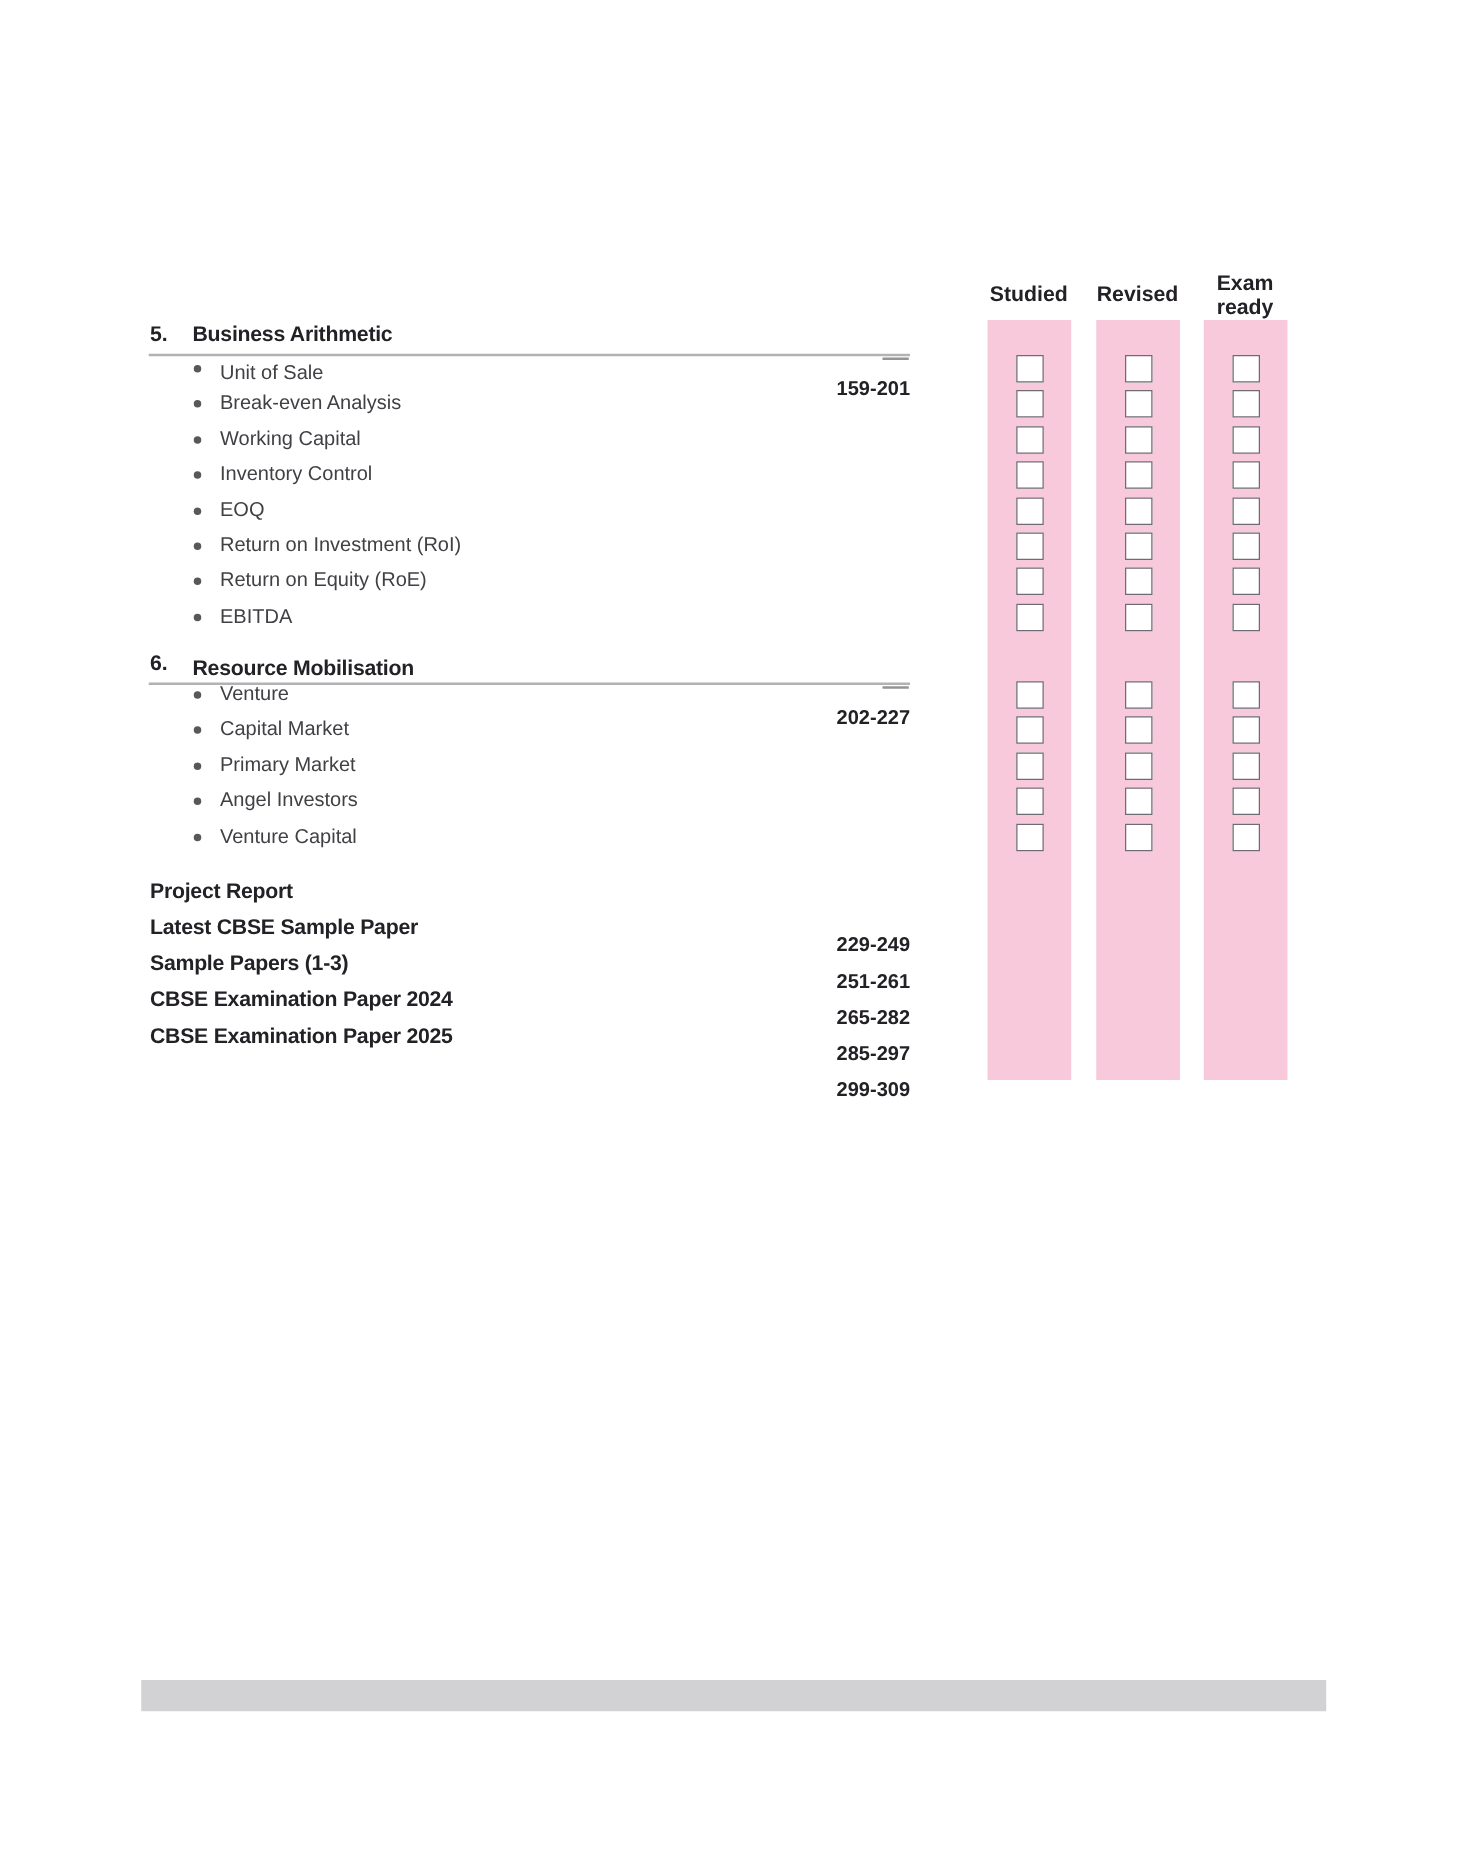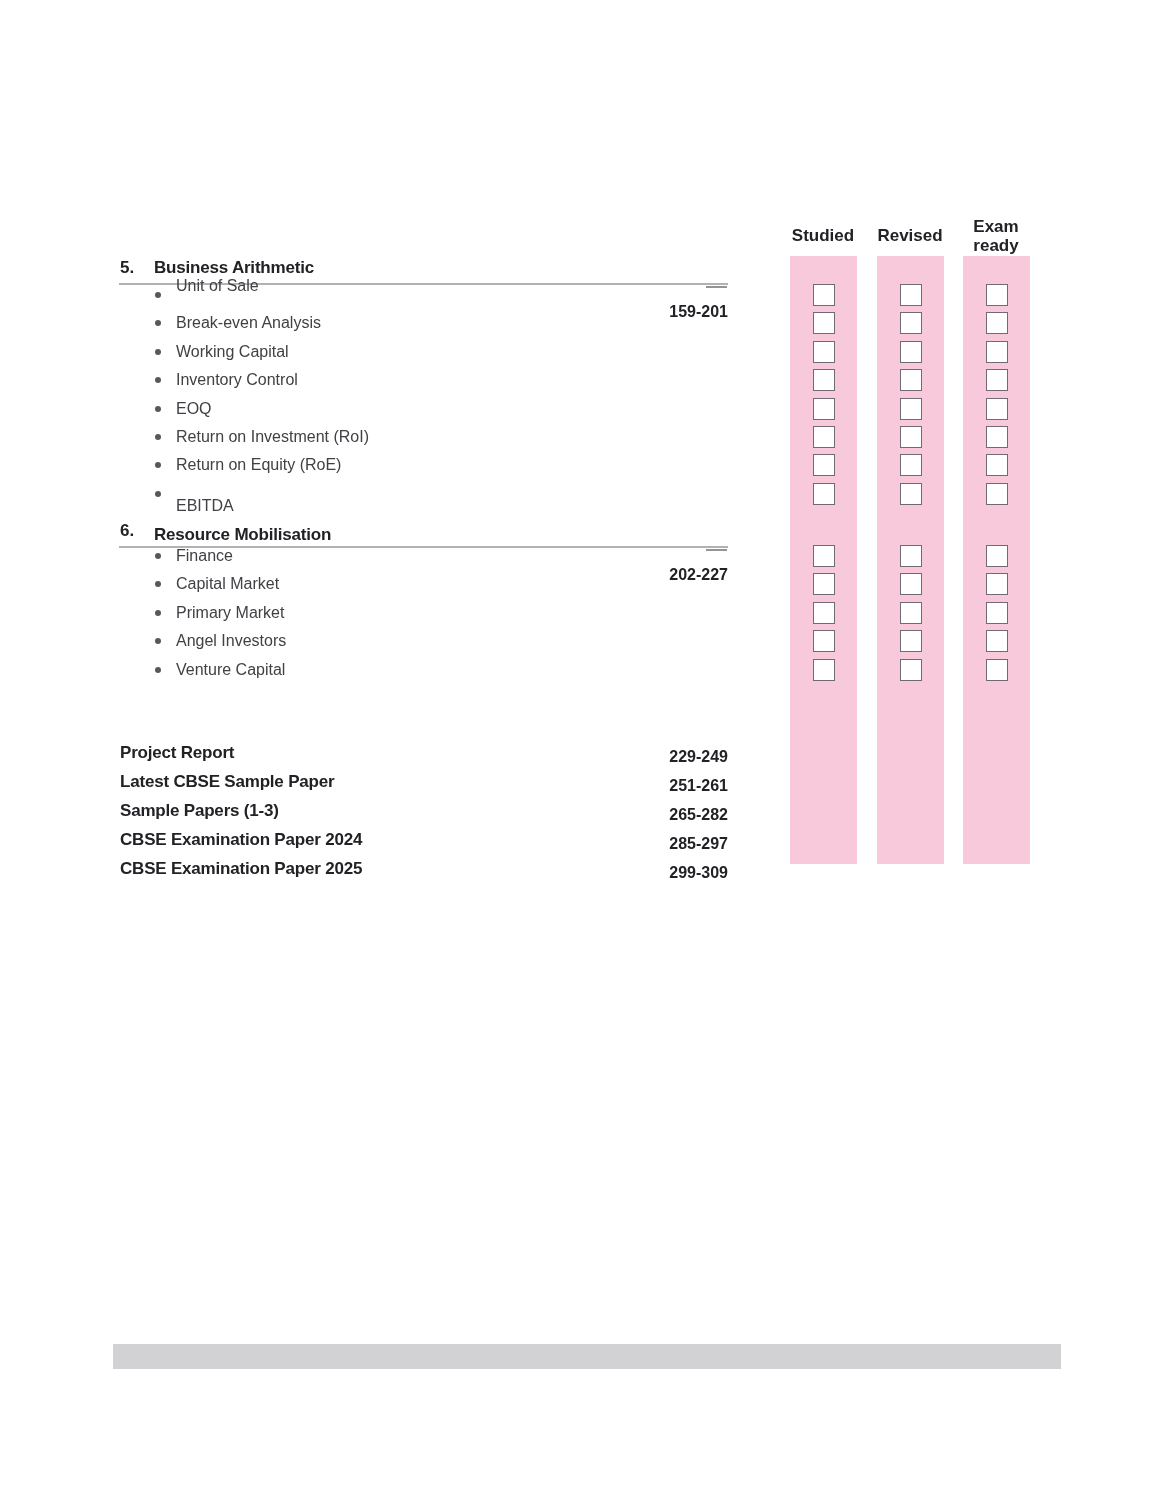--- a/index.html
+++ b/index.html
@@ -66,21 +66,21 @@
     background:var(--bullet);
   }
   .topic-label{
     position:absolute;left:176px;
     font-size:16px;color:var(--text);
     line-height:20px;height:20px;white-space:nowrap;
   }
   .extra-title{
     position:absolute;left:120px;
     font-weight:bold;font-size:17px;color:var(--heading);
-    letter-spacing:-0.2px;line-height:22px;height:22px;white-space:nowrap;margin-top:40px;
+    letter-spacing:-0.2px;line-height:22px;height:22px;white-space:nowrap;
   }
   .gray-bar{
     position:absolute;left:113px;top:1344px;width:948px;height:25px;
     background:var(--gray-bar);
   }
 </style>
 </head>
 <body>
 
 <div class="canvas">
@@ -95,21 +95,21 @@
   <div id="generated">
       <div class="pinkcol" style="left: 790px;"></div>
       <div class="pinkcol" style="left: 877px;"></div>
       <div class="pinkcol" style="left: 963px;"></div>
       <div class="sec-num" style="top: 257px;">5.</div>
       <div class="sec-title" style="top: 257px;">Business Arithmetic</div>
       <div class="sec-pages" style="top: 257px;">159-201</div>
       <div class="sec-rule" style="top: 283px;"></div>
       <div class="sec-rule-dash" style="top: 286px;"></div>
       <div class="bullet-dot" style="top: 292px;"></div>
-      <div class="topic-label" style="top: 276px;">Unit of Sale</div>
+      <div class="topic-label" style="top: 289px;">Unit of Sale</div>
       <div class="checkbox" style="left: 812.5px; top: 284px;"></div>
       <div class="checkbox" style="left: 899.5px; top: 284px;"></div>
       <div class="checkbox" style="left: 985.5px; top: 284px;"></div>
       <div class="bullet-dot" style="top: 320px;"></div>
       <div class="topic-label" style="top: 313px;">Break-even Analysis</div>
       <div class="checkbox" style="left: 812.5px; top: 312px;"></div>
       <div class="checkbox" style="left: 899.5px; top: 312px;"></div>
       <div class="checkbox" style="left: 985.5px; top: 312px;"></div>
       <div class="bullet-dot" style="top: 349px;"></div>
       <div class="topic-label" style="top: 342px;">Working Capital</div>
@@ -130,31 +130,31 @@
       <div class="topic-label" style="top: 427px;">Return on Investment (RoI)</div>
       <div class="checkbox" style="left: 812.5px; top: 426px;"></div>
       <div class="checkbox" style="left: 899.5px; top: 426px;"></div>
       <div class="checkbox" style="left: 985.5px; top: 426px;"></div>
       <div class="bullet-dot" style="top: 462px;"></div>
       <div class="topic-label" style="top: 455px;">Return on Equity (RoE)</div>
       <div class="checkbox" style="left: 812.5px; top: 454px;"></div>
       <div class="checkbox" style="left: 899.5px; top: 454px;"></div>
       <div class="checkbox" style="left: 985.5px; top: 454px;"></div>
       <div class="bullet-dot" style="top: 491px;"></div>
-      <div class="topic-label" style="top: 496px;">EBITDA</div>
+      <div class="topic-label" style="top: 484px;">EBITDA</div>
       <div class="checkbox" style="left: 812.5px; top: 483px;"></div>
       <div class="checkbox" style="left: 899.5px; top: 483px;"></div>
       <div class="checkbox" style="left: 985.5px; top: 483px;"></div>
       <div class="sec-num" style="top: 520px;">6.</div>
       <div class="sec-title" style="top: 524px;">Resource Mobilisation</div>
       <div class="sec-pages" style="top: 520px;">202-227</div>
       <div class="sec-rule" style="top: 546px;"></div>
       <div class="sec-rule-dash" style="top: 549px;"></div>
       <div class="bullet-dot" style="top: 553px;"></div>
-      <div class="topic-label" style="top: 546px;">Finance</div>
+      <div class="topic-label" style="top: 546px;">Venture</div>
       <div class="checkbox" style="left: 812.5px; top: 545px;"></div>
       <div class="checkbox" style="left: 899.5px; top: 545px;"></div>
       <div class="checkbox" style="left: 985.5px; top: 545px;"></div>
       <div class="bullet-dot" style="top: 581px;"></div>
       <div class="topic-label" style="top: 574px;">Capital Market</div>
       <div class="checkbox" style="left: 812.5px; top: 573px;"></div>
       <div class="checkbox" style="left: 899.5px; top: 573px;"></div>
       <div class="checkbox" style="left: 985.5px; top: 573px;"></div>
       <div class="bullet-dot" style="top: 610px;"></div>
       <div class="topic-label" style="top: 603px;">Primary Market</div>

